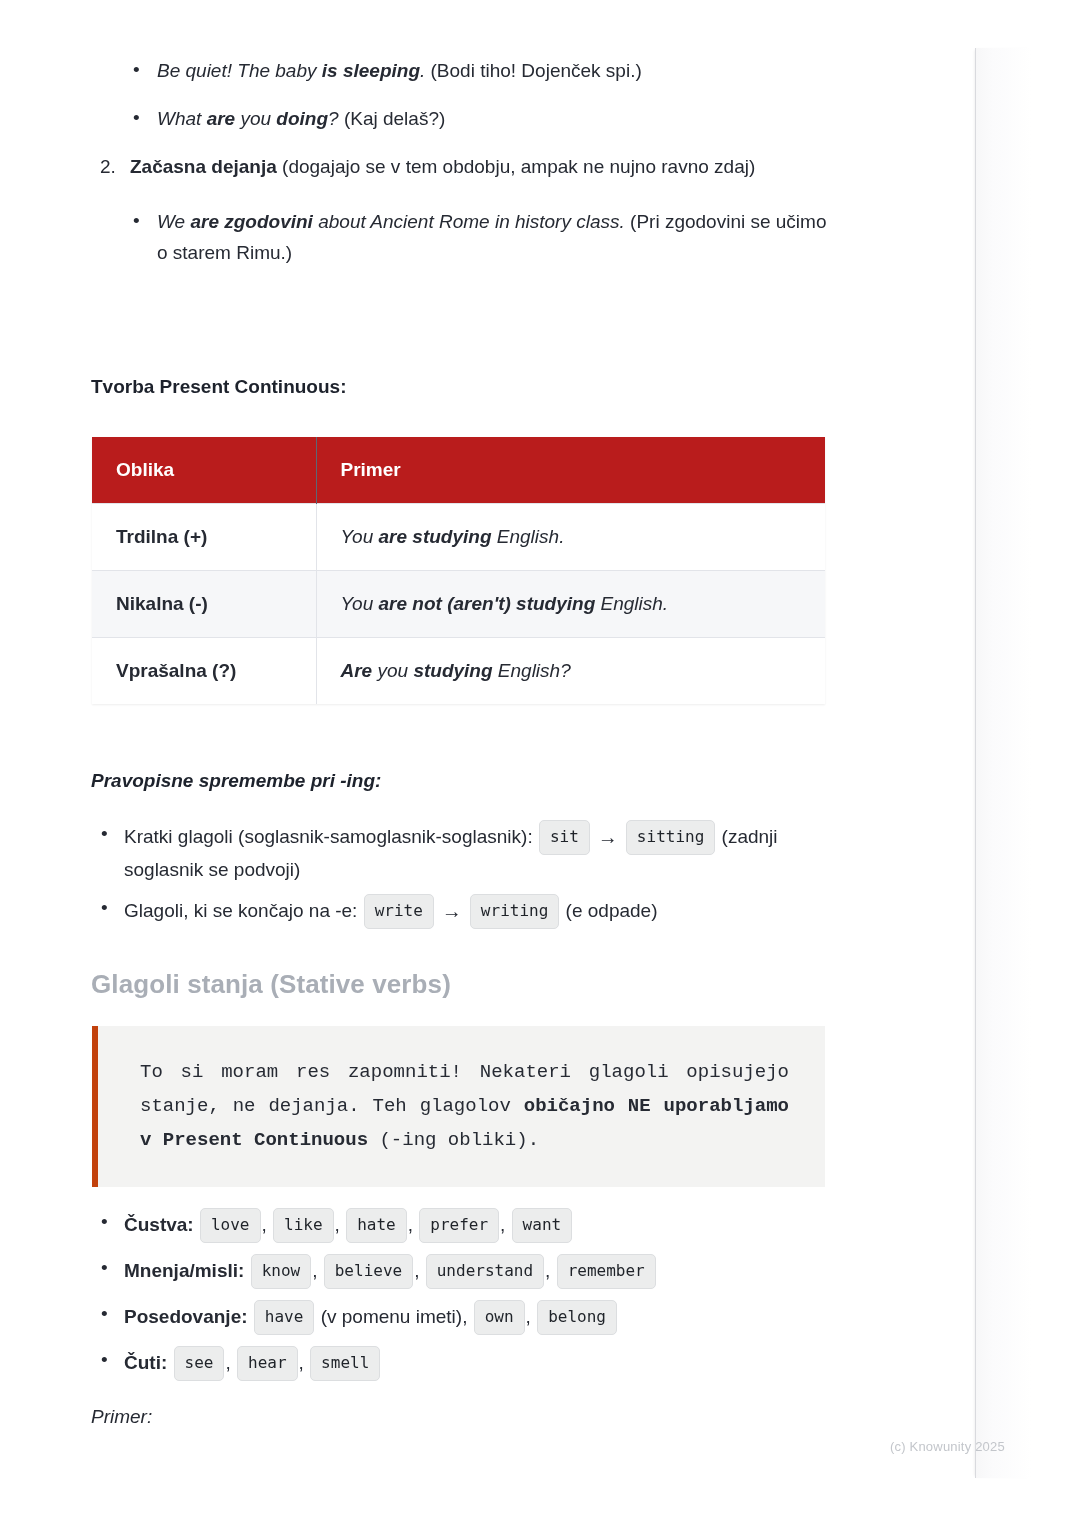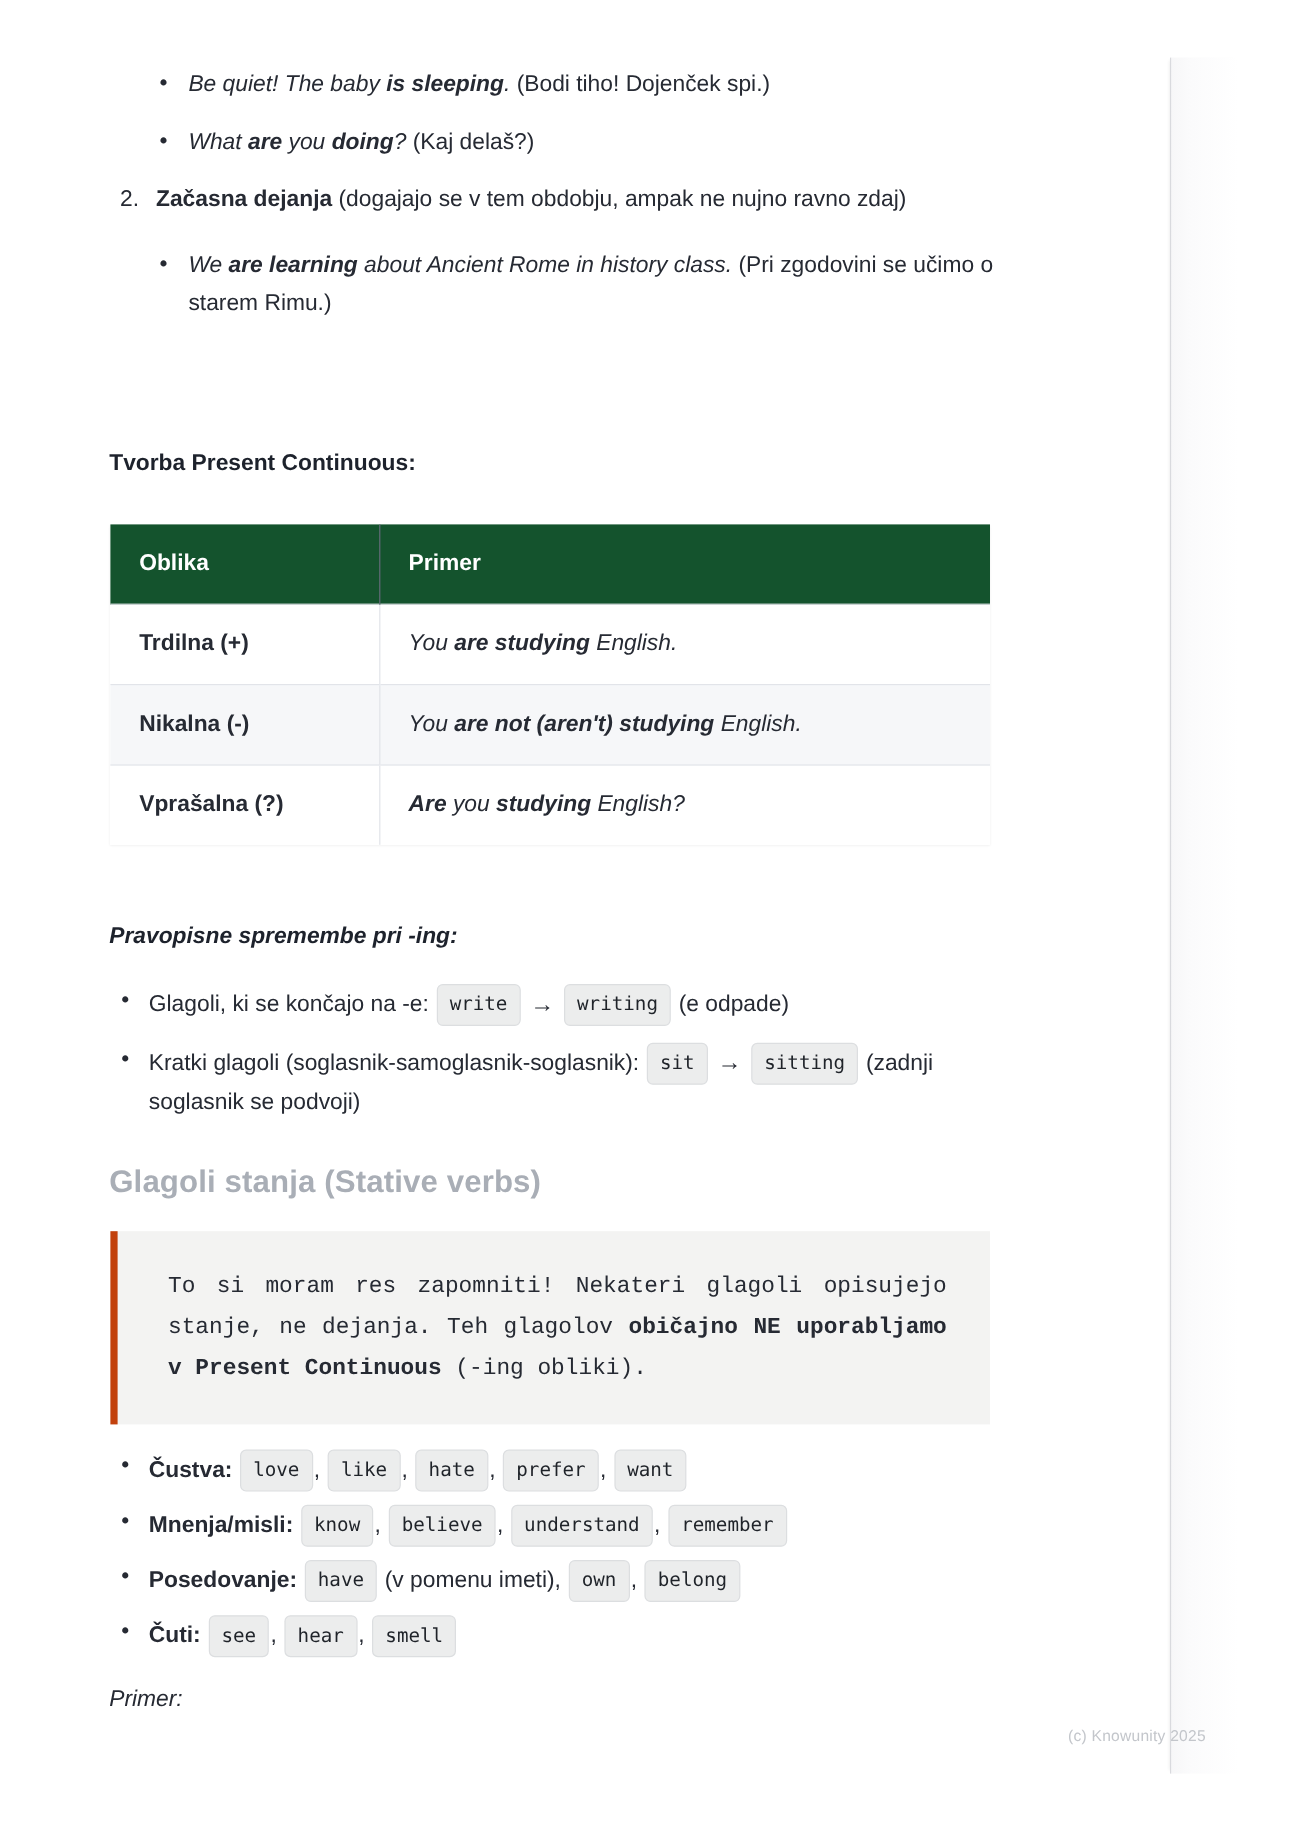--- a/index.html
+++ b/index.html
@@ -131,21 +131,21 @@
   }
 
   
   table.forms {
     border-collapse: collapse;
     width: 733px;
     table-layout: fixed;
     box-shadow: 0 1px 2px rgba(0,0,0,0.07);
   }
   table.forms th {
-    background: #14532d;
+    background: #b91c1c;
     color: #ffffff;
     font-size: 19px;
     font-weight: 700;
     text-align: left;
     padding: 22px 24px;
     border-right: 1px solid #5d6673;
   }
   table.forms th:last-child { border-right: none; }
   table.forms td {
     font-size: 19px;
@@ -233,21 +233,21 @@
     </ul>
 
     <ol class="num abs" style="left:0; top:152px; width:920px;">
       <li class="ord">
         <span class="ord-marker">2.</span><span class="bd">Začasna dejanja</span> <span>(dogajajo se v tem obdobju, ampak ne nujno ravno zdaj)</span>
       </li>
     </ol>
 
     <ul class="bul abs" style="left:0; top:207px; width:840px;">
       <li class="sub-bullet">
-        <span class="it">We </span><span class="bi">are learning</span><span class="it"> about Ancient Rome in history class.</span>
+        <span class="it">We </span><span class="bi">are zgodovini</span><span class="it"> about Ancient Rome in history class.</span>
         <span>(Pri zgodovini se učimo o starem Rimu.)</span>
       </li>
     </ul>
 
     <h3 class="sub-head abs" style="left:91px; top:374px;">Tvorba Present Continuous:</h3>
 
     <table class="forms abs" style="left:92px; top:437px;">
       <thead>
         <tr>
           <th style="width:224px;">Oblika</th>
@@ -272,29 +272,29 @@
           <td>
             <span class="bi">Are</span><span class="it"> you </span><span class="bi">studying</span><span class="it"> English?</span>
           </td>
         </tr>
       </tbody>
     </table>
 
     <h3 class="sub-head abs" style="left:91px; top:768px;font-style:italic;">Pravopisne spremembe pri -ing:</h3>
 
     <ul class="bul abs" style="left:0; top:820px; width:860px;">
+      <li class="flat-bullet">
+        <span>Kratki glagoli (soglasnik-samoglasnik-soglasnik):</span>
+        <code class="chip">sit</code><span class="arrow">→</span><code class="chip">sitting</code>
+        <span>(zadnji soglasnik se podvoji)</span>
+      </li>
       <li class="flat-bullet" style="margin-bottom:14px;">
         <span>Glagoli, ki se končajo na -e:</span>
         <code class="chip">write</code><span class="arrow">→</span><code class="chip">writing</code>
         <span>(e odpade)</span>
-      </li>
-      <li class="flat-bullet">
-        <span>Kratki glagoli (soglasnik-samoglasnik-soglasnik):</span>
-        <code class="chip">sit</code><span class="arrow">→</span><code class="chip">sitting</code>
-        <span>(zadnji soglasnik se podvoji)</span>
       </li>
     </ul>
 
     <h2 class="section-head abs" style="left:91px; top:968px;">Glagoli stanja (Stative verbs)</h2>
 
     <div class="callout abs" style="left:92px; top:1026px;">
       <p><span>To si moram res zapomniti! Nekateri glagoli opisujejo stanje, ne dejanja. Teh glagolov </span><span class="bd">običajno NE uporabljamo v Present Continuous</span><span> (-ing obliki).</span></p>
     </div>
 
     <ul class="bul abs" style="left:0; top:1208px; width:900px;">

